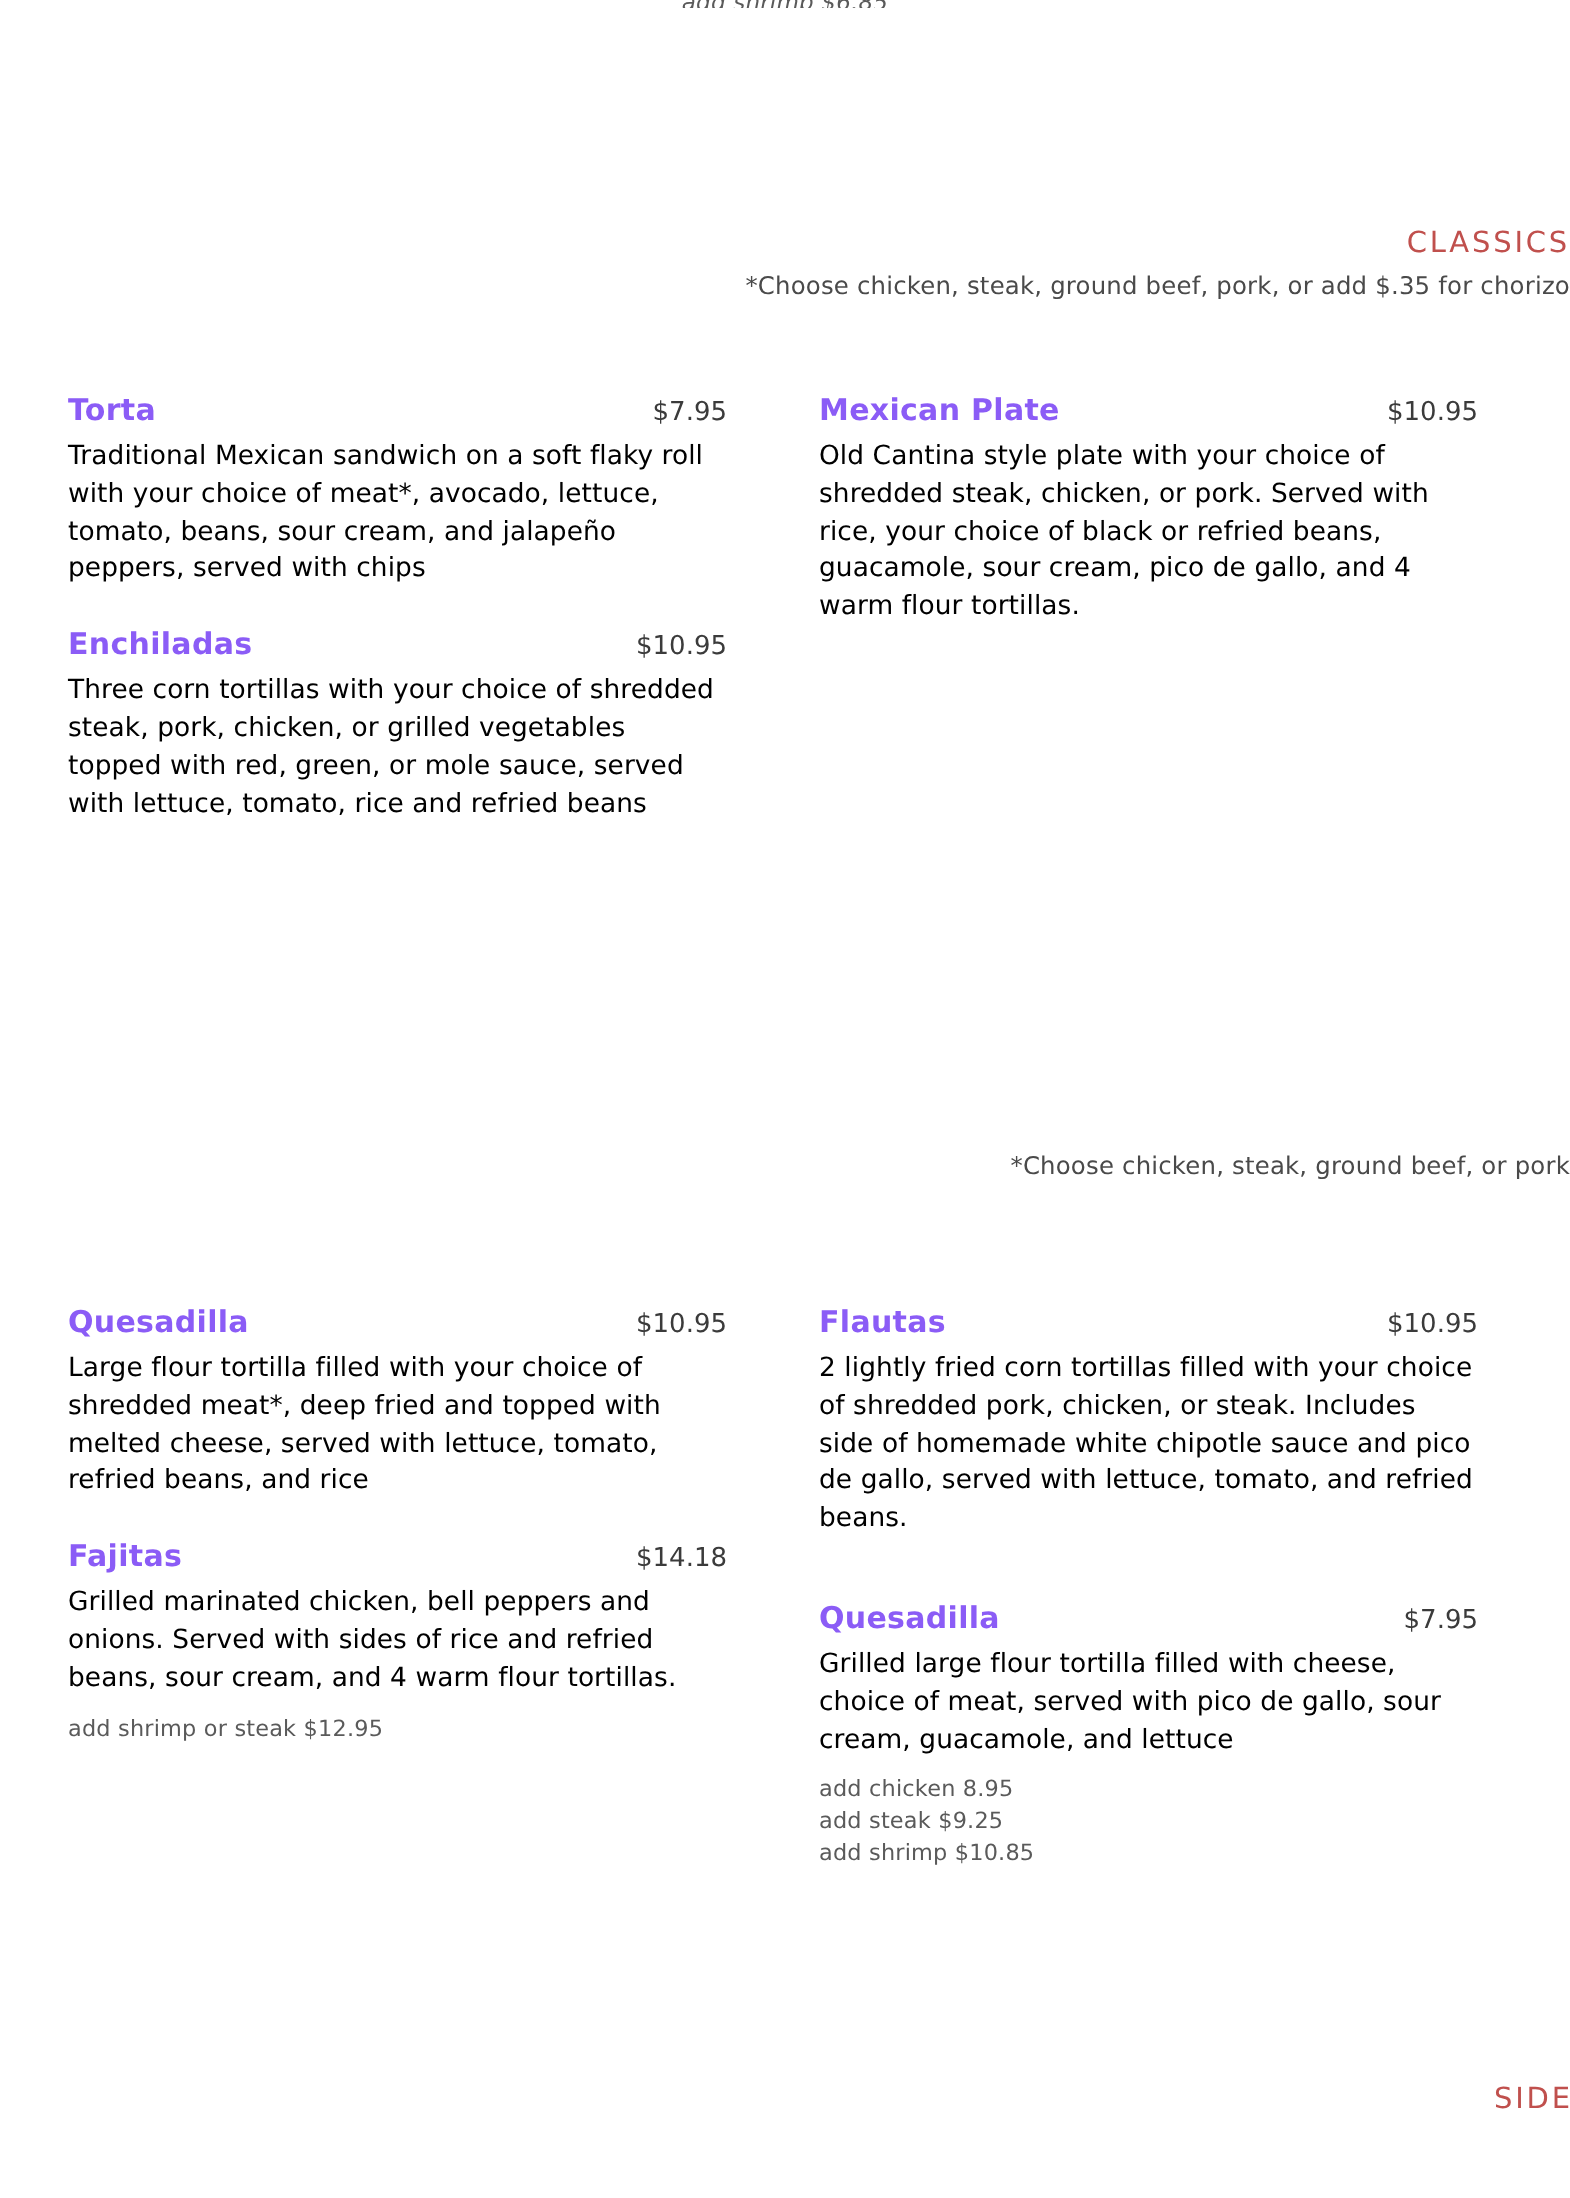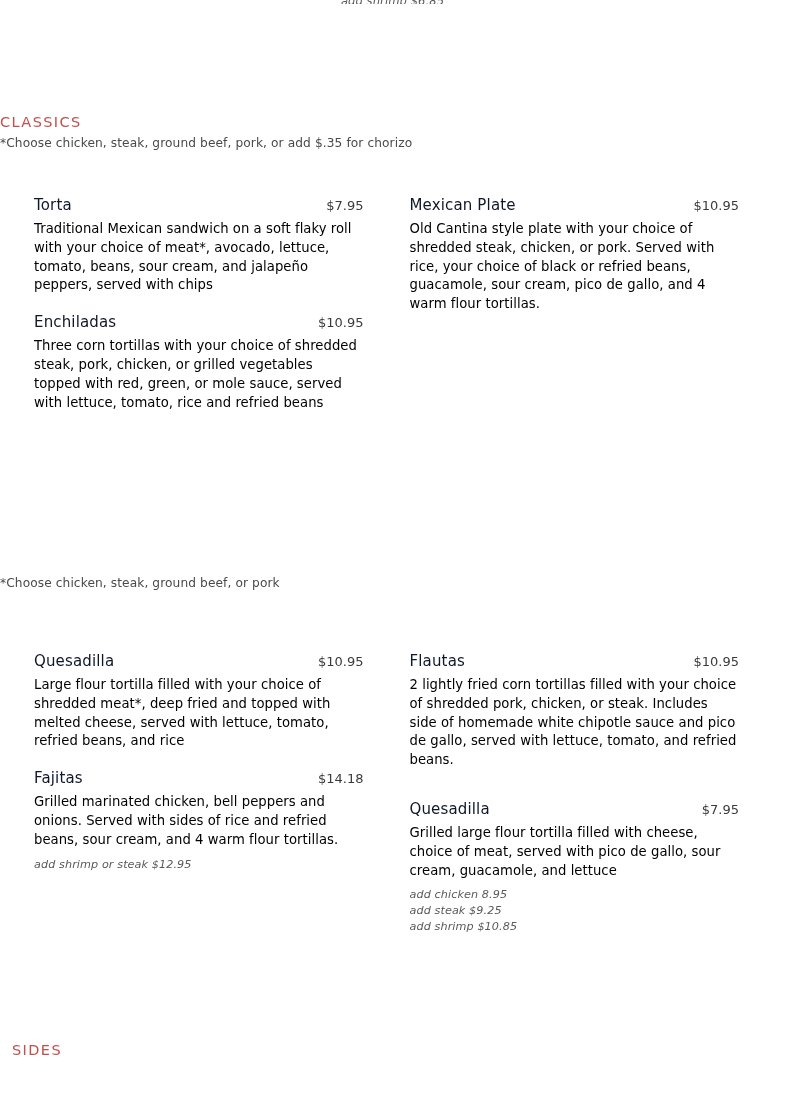--- a/index.html
+++ b/index.html
@@ -33,21 +33,21 @@
     font-size: 11.5px;
     color: #5a5a5a;
     letter-spacing: 0.1px;
     overflow: hidden;
     height: 10px;
   }
 
   
   .section-head {
     width: 785px;
-    text-align: left;
+    text-align: right;
   }
   .section-title {
     font-size: 14.5px;
     letter-spacing: 1.4px;
     color: #c0504d;
     font-weight: 400;
   }
   .section-sub {
     margin-top: 6px;
     font-size: 12.2px;
@@ -69,39 +69,38 @@
   .item {
     margin-bottom: 18px;
   }
   .item-head {
     display: flex;
     align-items: baseline;
     justify-content: space-between;
   }
   .item-name {
     font-size: 15px;
-    font-weight: 400;
-    color: #0f172a;
+    font-weight: 700;
+    color: #8b5cf6;
     letter-spacing: 0.15px;
   }
   .item-price {
     font-size: 13px;
     color: #3b3b3b;
     white-space: nowrap;
     padding-left: 10px;
   }
   .item-desc {
     margin-top: 6px;
     font-size: 13.2px;
     line-height: 18.8px;
     color: #000000;
     letter-spacing: 0.05px;
   }
   .addon {
-    font-style: italic;
     font-size: 11.2px;
     color: #5a5a5a;
     margin-top: 3px;
     letter-spacing: 0.1px;
   }
   .addon.first { margin-top: 8px; }
 </style>
 </head>
 <body>
 

